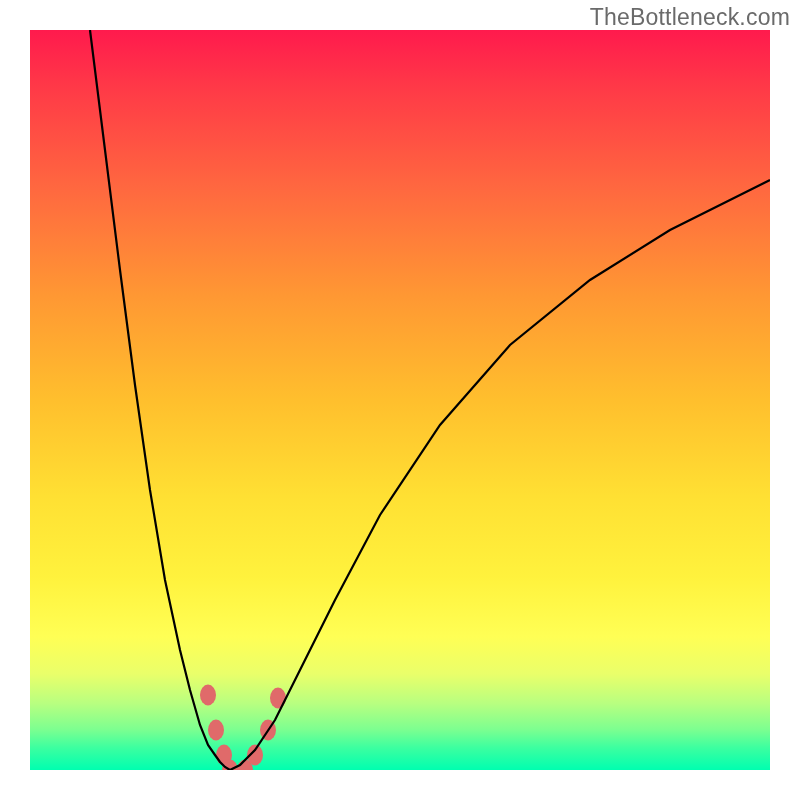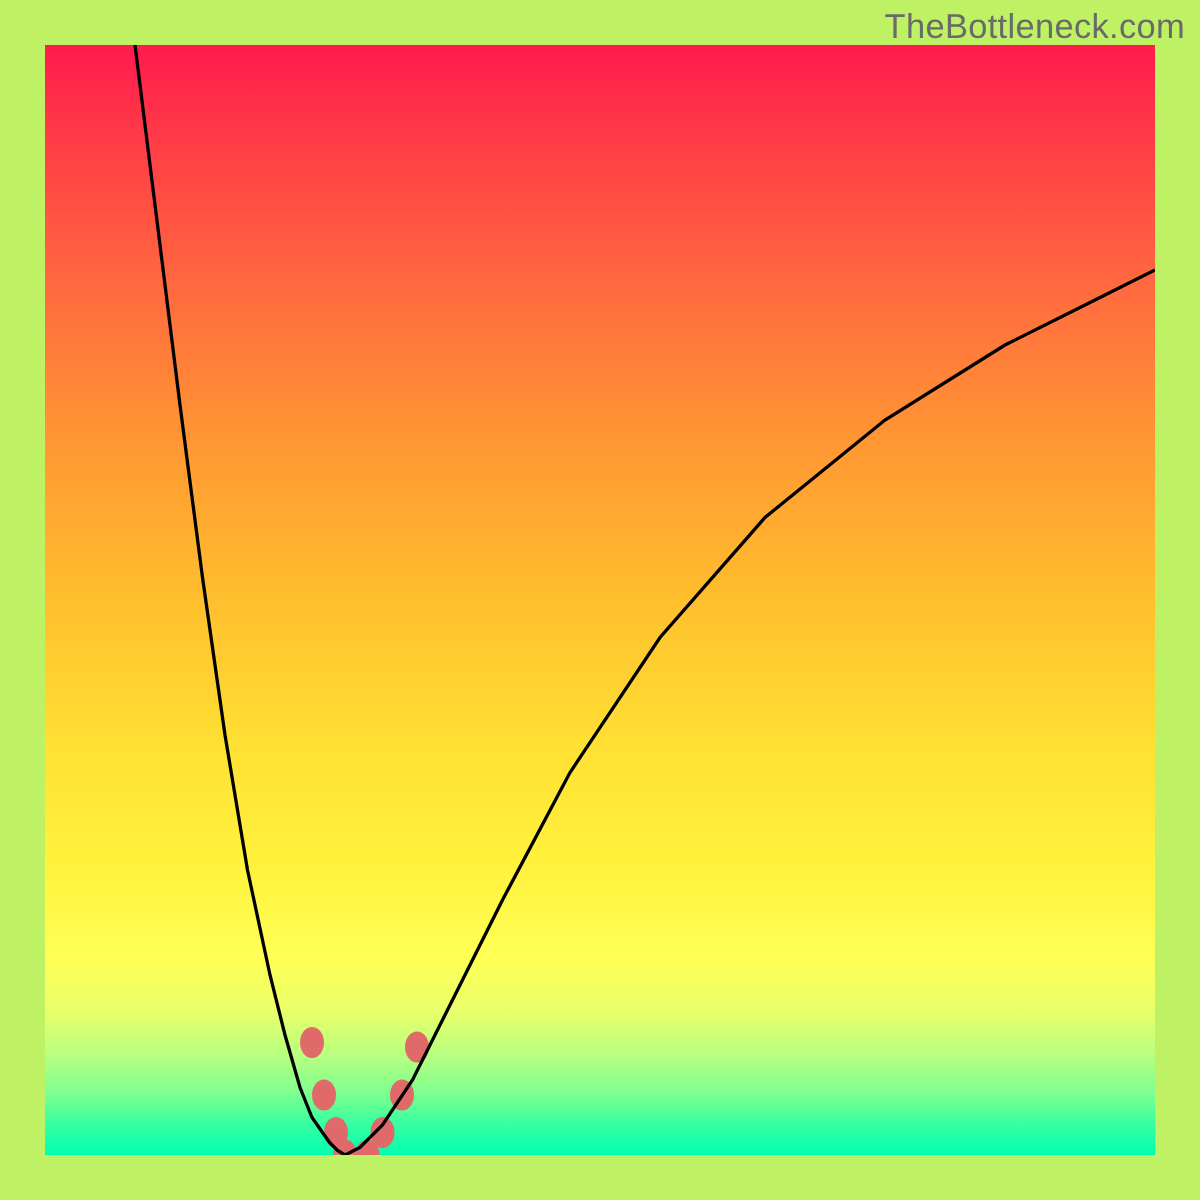--- a/index.html
+++ b/index.html
@@ -9,21 +9,21 @@
     height: 800px;
     overflow: hidden;
     background: #000;
     font-family: Arial, Helvetica, sans-serif;
   }
   .frame {
     position: absolute;
     left: 0; top: 0;
     width: 800px;
     height: 800px;
-    background: #bef264;
+    background: #ffffff;
   }
   .plot {
     position: absolute;
     left: 30px;
     top: 30px;
     width: 740px;
     height: 740px;
     background: linear-gradient(to bottom,
       #ff1a4d 0%,
       #ff3a47 8%,

